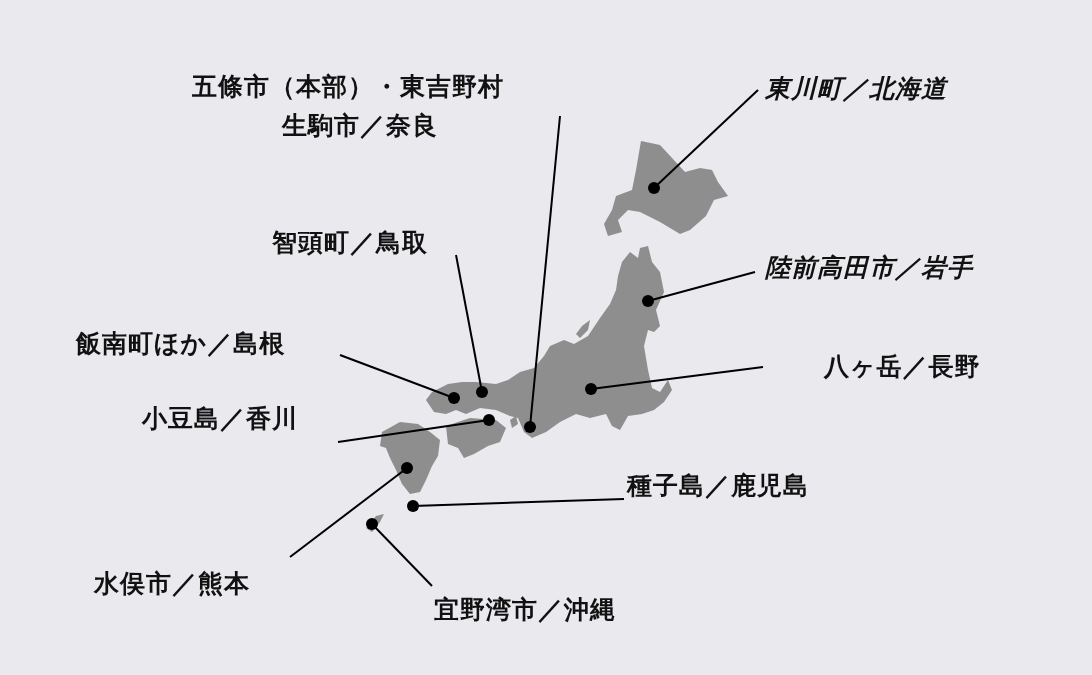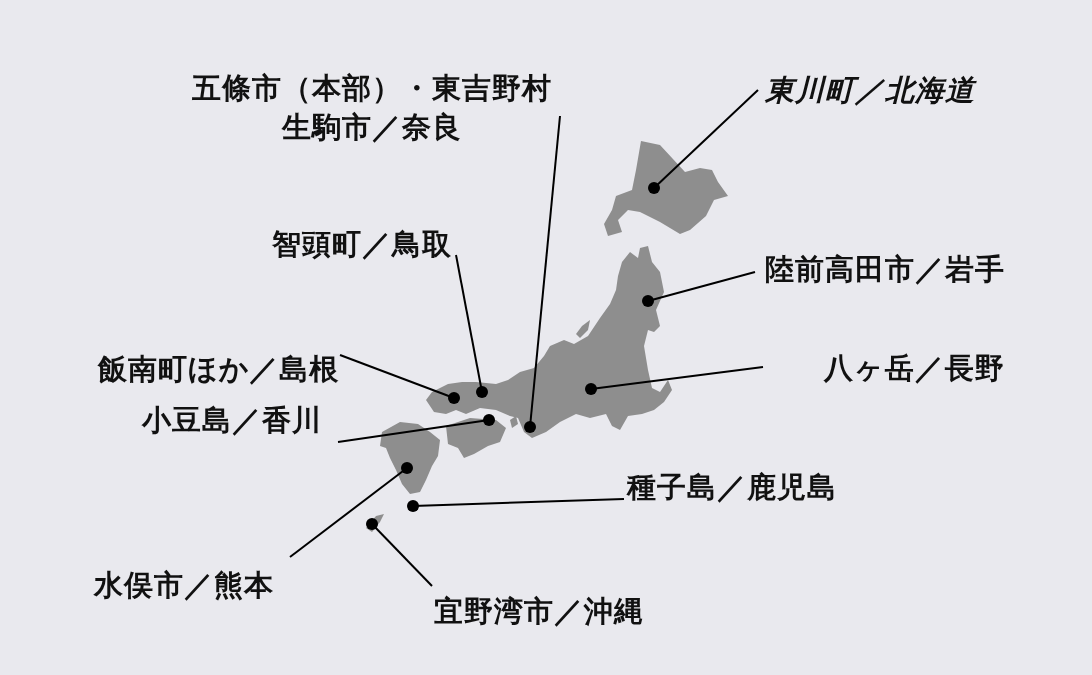--- a/index.html
+++ b/index.html
@@ -1,19 +1,19 @@
 <!DOCTYPE html>
 <html><head>
 <meta charset="utf-8">
 <style>
   html,body{margin:0;padding:0;}
   body{width:1092px;height:675px;background:#e9e9ee;position:relative;overflow:hidden;
        font-family:"DejaVu Sans","Liberation Sans",sans-serif;}
   svg.map{position:absolute;left:0;top:0;}
-  .label{position:absolute;font-weight:bold;font-size:29px;color:#111;white-space:nowrap;line-height:1;letter-spacing:1px;}
+  .label{position:absolute;font-weight:bold;font-size:25px;color:#111;white-space:nowrap;line-height:1;letter-spacing:1px;}
 </style>
 </head>
 <body>
 
 <svg class="map" width="1092" height="675" viewBox="0 0 1092 675">
   <g fill="#8e8e8e">
 
     <path d="M641 141 L660 145 L685 172 L700 168 L712 170 L718 182 L728 196 L714 200 L706 216 L690 230 L680 234 L660 222 L640 212 L628 210 L618 220 L622 232 L608 236 L604 224 L612 210 L616 196 L632 190 L636 170 Z"></path>
 
     <path d="M622 262 L630 252 L638 258 L640 248 L648 246 L652 262 L660 272 L664 292 L656 310 L660 326 L654 332 L648 330 L644 346 L648 370 L652 388 L660 392 L668 380 L672 390 L664 402 L654 410 L642 414 L628 416 L620 430 L612 426 L606 414 L590 418 L576 414 L560 422 L546 432 L532 438 L524 432 L518 418 L510 416 L496 410 L480 408 L466 414 L456 410 L446 414 L434 412 L426 400 L432 392 L448 384 L462 382 L476 382 L496 384 L508 380 L520 372 L534 368 L544 356 L550 346 L564 340 L574 344 L588 336 L600 318 L610 304 L616 290 L618 276 Z"></path>
@@ -51,19 +51,19 @@
     <circle cx="413" cy="506" r="6"></circle>
     <circle cx="407" cy="468" r="6"></circle>
     <circle cx="372" cy="524" r="6"></circle>
   </g>
 </svg>
 
 <div class="label" style="left:192px;top:74px;">五條市（本部）・東吉野村</div>
 <div class="label" style="left:282px;top:113px;">生駒市／奈良</div>
 <div class="label" style="left:765px;top:76px;font-style:italic;">東川町／北海道</div>
 <div class="label" style="left:272px;top:230px;">智頭町／鳥取</div>
-<div class="label" style="left:765px;top:255px;">陸前高田市／岩手</div>
-<div class="label" style="left:76px;top:355px;margin-left:22px;">飯南町ほか／島根</div>
+<div class="label" style="left:765px;top:255px;font-style:italic;">陸前高田市／岩手</div>
+<div class="label" style="left:76px;top:331px;">飯南町ほか／島根</div>
 <div class="label" style="left:824px;top:354px;">八ヶ岳／長野</div>
 <div class="label" style="left:142px;top:406px;">小豆島／香川</div>
 <div class="label" style="left:627px;top:473px;">種子島／鹿児島</div>
 <div class="label" style="left:94px;top:543px;margin-top:28px;">水俣市／熊本</div>
 <div class="label" style="left:434px;top:573px;margin-top:24px;">宜野湾市／沖縄</div>
 
 </body></html>

